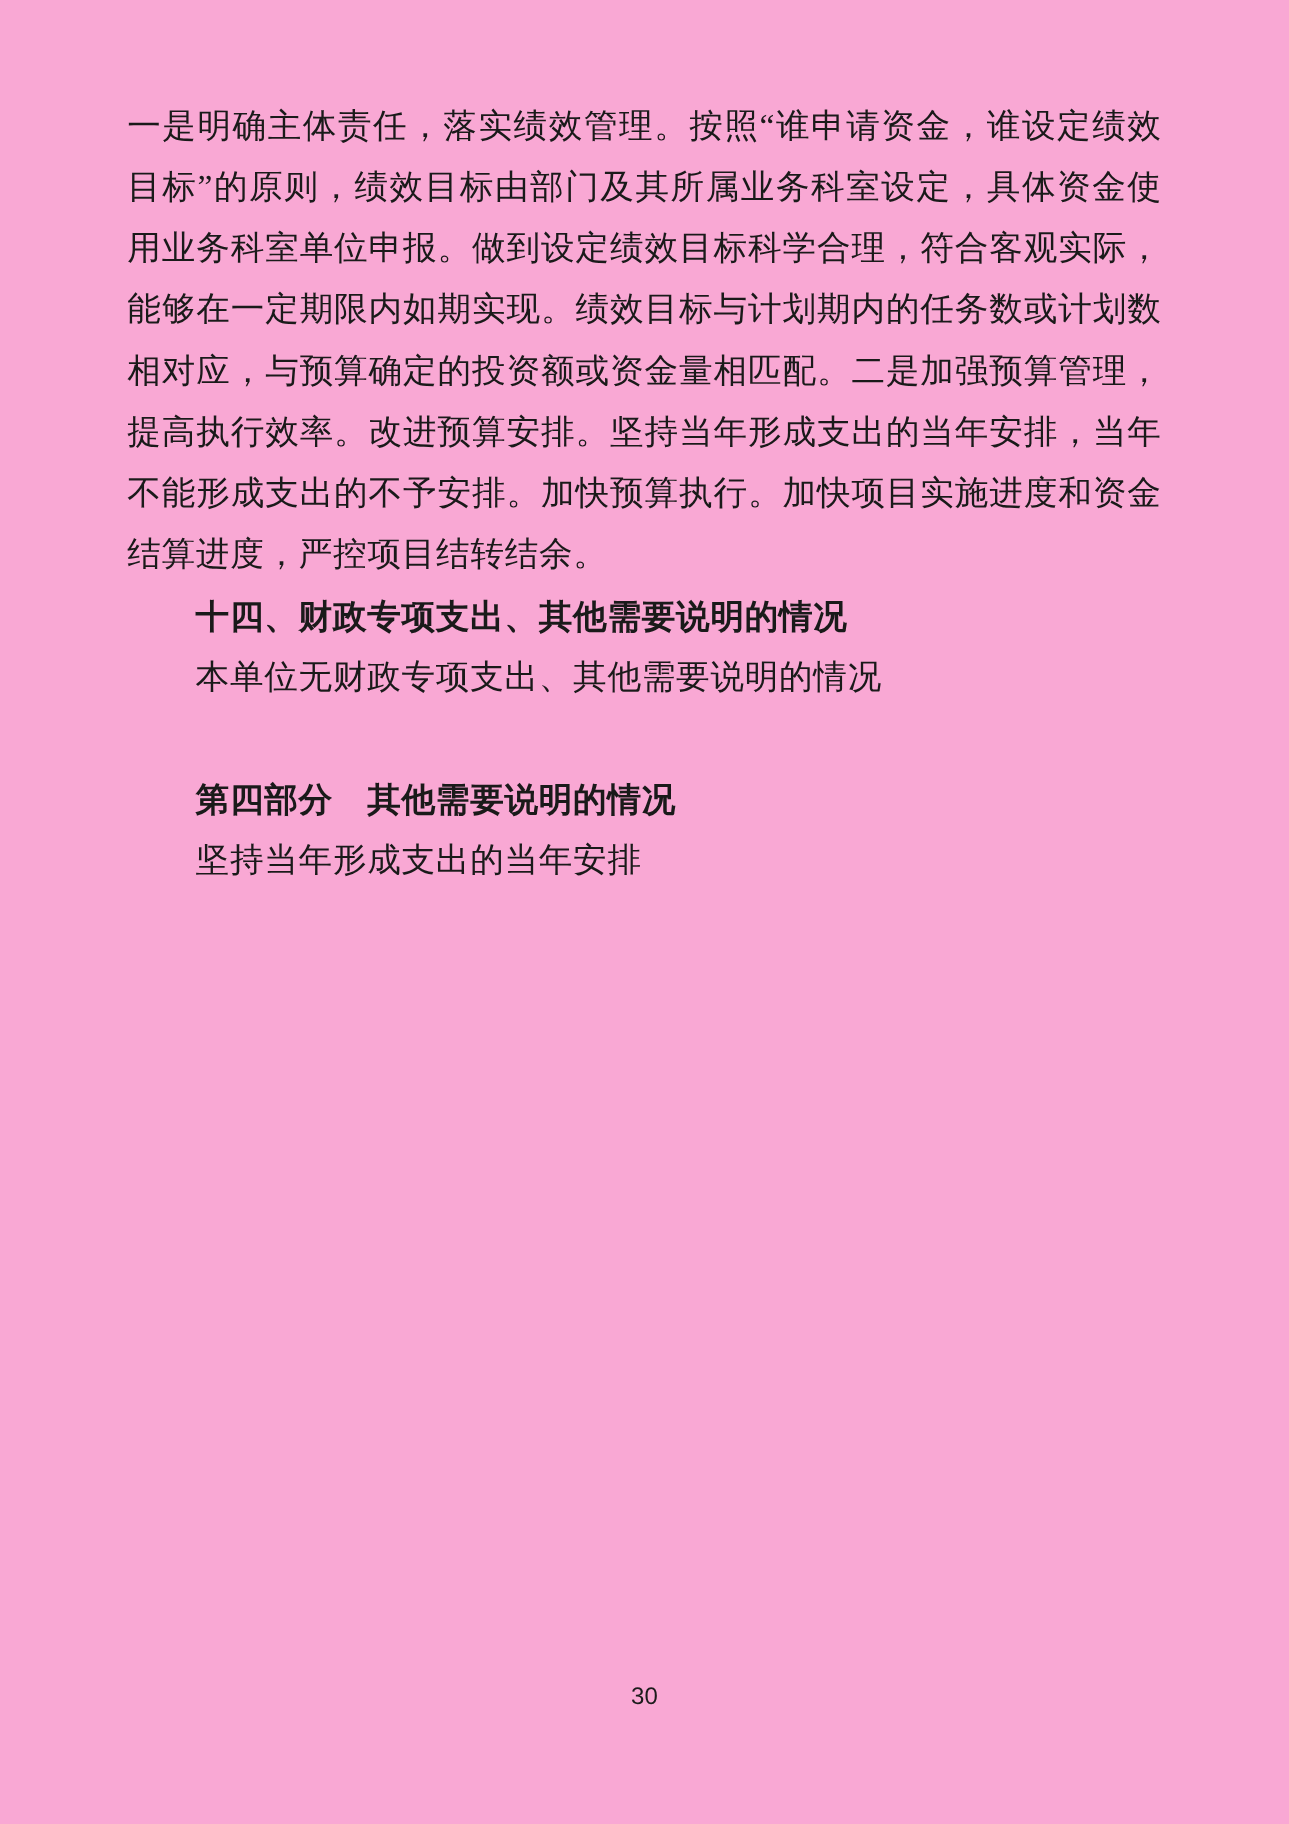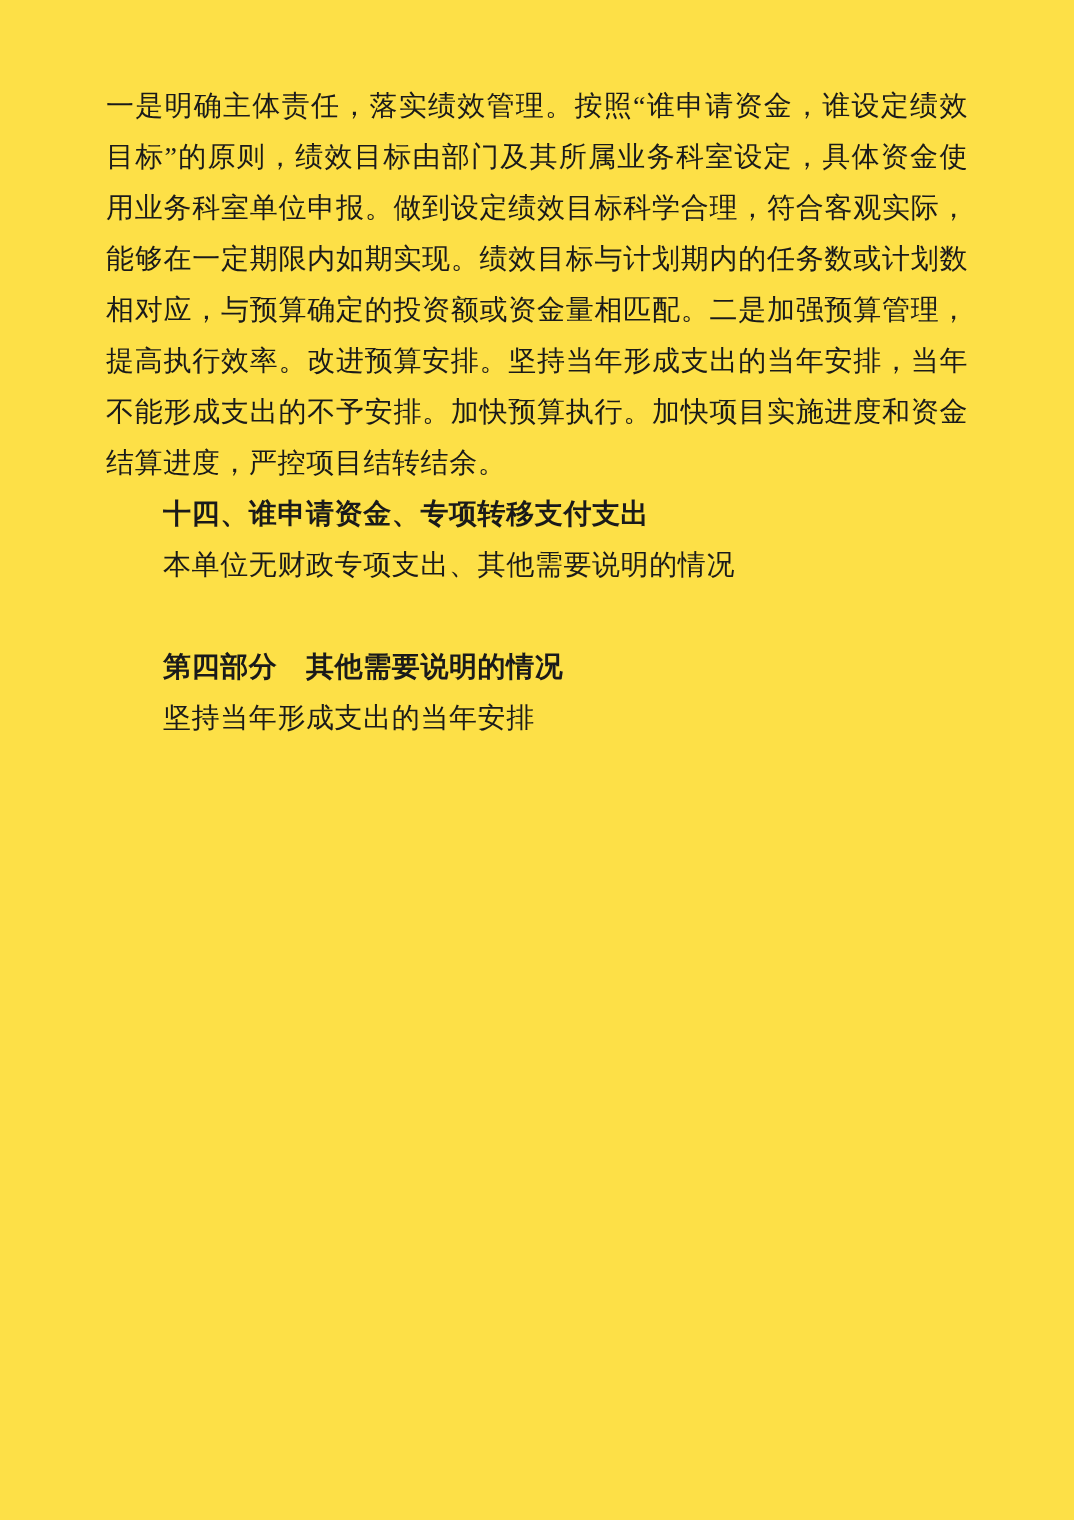--- a/index.html
+++ b/index.html
@@ -4,21 +4,21 @@
 <style>
   html, body {
     margin: 0;
     padding: 0;
     background: #ffffff;
   }
   .doc-page {
     position: relative;
     width: 1074px;
     height: 1520px;
-    background: #fde047;
+    background: #f9a8d4;
     overflow: hidden;
     font-family: "Liberation Serif", "DejaVu Serif", serif;
     color: #1a1a1a;
   }
   .doc-body {
     position: absolute;
     left: 106px;
     top: 80px;
     width: 862px;
   }
@@ -55,20 +55,21 @@
     line-height: 28px;
     color: #1c1c1c;
   }
 </style>
 </head>
 <body>
 
 <div class="doc-page">
   <div class="doc-body" id="doc-body">
       <div class="para">一是明确主体责任，落实绩效管理。按照“谁申请资金，谁设定绩效目标”的原则，绩效目标由部门及其所属业务科室设定，具体资金使用业务科室单位申报。做到设定绩效目标科学合理，符合客观实际，能够在一定期限内如期实现。绩效目标与计划期内的任务数或计划数相对应，与预算确定的投资额或资金量相匹配。二是加强预算管理，提高执行效率。改进预算安排。坚持当年形成支出的当年安排，当年不能形成支出的不予安排。加快预算执行。加快项目实施进度和资金结算进度，严控项目结转结余。</div>
-      <div class="para heading indent">十四、谁申请资金、专项转移支付支出</div>
+      <div class="para heading indent">十四、财政专项支出、其他需要说明的情况</div>
       <div class="para indent">本单位无财政专项支出、其他需要说明的情况</div>
       <div class="blank-line"></div>
       <div class="para heading indent">第四部分　其他需要说明的情况</div>
       <div class="para indent">坚持当年形成支出的当年安排</div>
       <div class="blank-line"></div>
     </div>
+  <div class="page-number">30</div>
 </div>
 
 </body></html>

